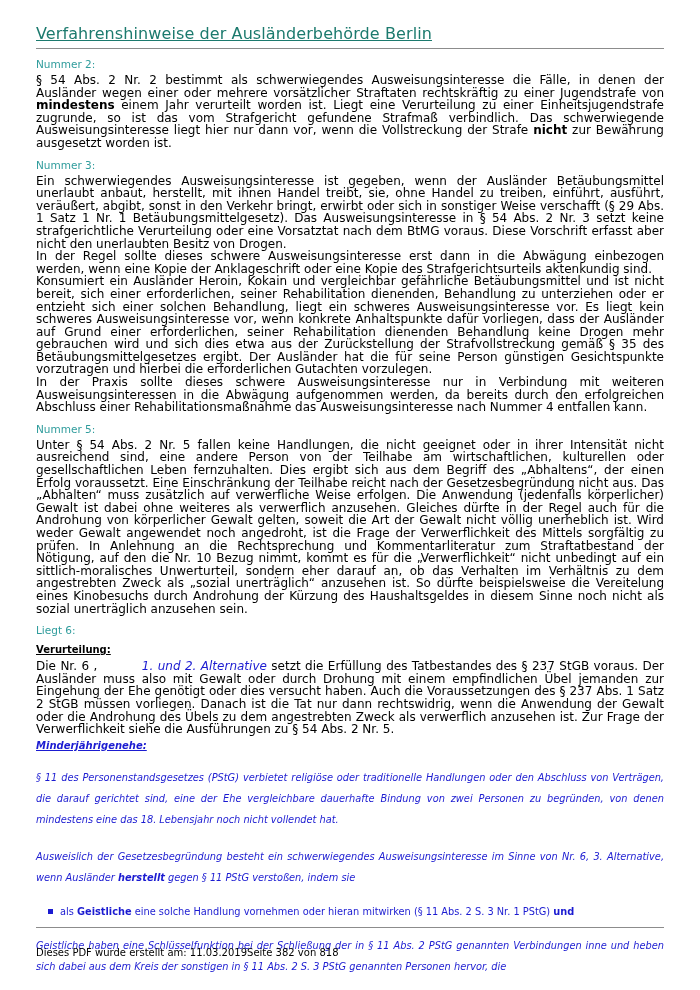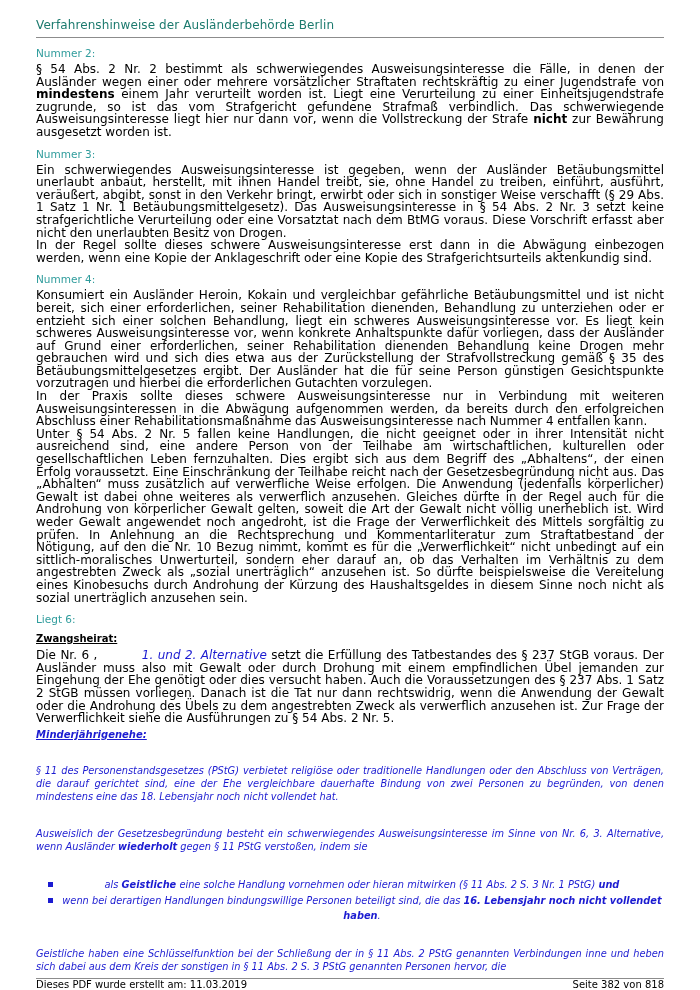--- a/index.html
+++ b/index.html
@@ -8,25 +8,26 @@
     height: 990px;
     background: #ffffff;
     position: relative;
     overflow: hidden;
     font-family: "DejaVu Sans", "Liberation Sans", sans-serif;
     color: #000000;
   }
   .page { padding: 12px 36px 0 36px; }
 
   .doc-title {
-    font-size: 12px;
+    font-size: 16px;
     font-weight: 400;
     color: var(--title, #1c7a6e);
-    margin: 6px 0 5px 0;
+    margin: 12px 0 5px 0;
     letter-spacing: 0.1px;
+    text-decoration: underline;
   }
   .rule { height: 1px; background: var(--rule, #8c8c8c); margin: 0 0 2px 0; }
 
   .sec-head {
     font-size: 10.5px;
     font-weight: 400;
     color: var(--heading, #2f9c9c);
     margin: 9px 0 4px 0;
   }
   .body {
@@ -45,53 +46,51 @@
   .sub-blue {
     font-size: 10px;
     font-weight: 700;
     font-style: italic;
     text-decoration: underline;
     color: var(--blue, #1b1bd1);
     margin: 4px 0 7px 0;
   }
   .blue-para {
     font-size: 9.8px;
-    line-height: 13px;
+    line-height: 21px;
     text-align: justify;
     color: var(--blue, #1b1bd1);
     font-style: italic;
-    margin: 24px 0;
+    margin: 16px 0;
   }
   .bullets { list-style: none; margin: 3px 0 7px 0; padding: 0 0 0 12px; }
   .bullets li {
     display: flex;
     gap: 7px;
     font-size: 9.8px;
     line-height: 15px;
     color: var(--blue, #1b1bd1);
-    font-style: italic;
     margin: 1px 0;
-    text-align: center;
   }
   .sq { flex: none; width: 5px; height: 5px; background: var(--blue, #1b1bd1); margin-top: 5px; }
   .bt { flex: 1; }
 
   .b { font-weight: 700; }
   .i { font-style: italic; }
   .blue { color: var(--blue, #1b1bd1); margin-left: 40px; }
 
   .footer {
     position: absolute;
     left: 36px;
     right: 36px;
-    bottom: 0;
+    bottom: 32px;
     border-top: 1px solid var(--rule, #8c8c8c);
-    padding-top: 0;
+    padding-top: 19px;
     display: flex;
-    justify-content: space-between;
+    justify-content: flex-start;
     font-size: 10px;
     color: #000;
   }
 </style>
 </head>
 <body>
 
 <div class="page">
 
   <header>
@@ -104,47 +103,43 @@
     <p class="body"><span>§ 54 Abs. 2 Nr. 2 bestimmt als schwerwiegendes Ausweisungsinteresse die Fälle, in denen der Ausländer wegen einer oder mehrere vorsätzlicher Straftaten rechtskräftig zu einer Jugendstrafe von </span><span class="b">mindestens</span><span> einem Jahr verurteilt worden ist. Liegt eine Verurteilung zu einer Einheitsjugendstrafe zugrunde, so ist das vom Strafgericht gefundene Strafmaß verbindlich. Das schwerwiegende Ausweisungsinteresse liegt hier nur dann vor, wenn die Vollstreckung der Strafe </span><span class="b">nicht</span><span> zur Bewährung ausgesetzt worden ist.</span></p>
   </section>
 
   <section>
     <h2 class="sec-head">Nummer 3:</h2>
     <p class="body"><span>Ein schwerwiegendes Ausweisungsinteresse ist gegeben, wenn der Ausländer Betäubungsmittel unerlaubt anbaut, herstellt, mit ihnen Handel treibt, sie, ohne Handel zu treiben, einführt, ausführt, veräußert, abgibt, sonst in den Verkehr bringt, erwirbt oder sich in sonstiger Weise verschafft (§ 29 Abs. 1 Satz 1 Nr. 1 Betäubungsmittelgesetz). Das Ausweisungsinteresse in § 54 Abs. 2 Nr. 3 setzt keine strafgerichtliche Verurteilung oder eine Vorsatztat nach dem BtMG voraus. Diese Vorschrift erfasst aber nicht den unerlaubten Besitz von Drogen.</span></p>
     <p class="body"><span>In der Regel sollte dieses schwere Ausweisungsinteresse erst dann in die Abwägung einbezogen werden, wenn eine Kopie der Anklageschrift oder eine Kopie des Strafgerichtsurteils aktenkundig sind.</span></p>
   </section>
 
   <section>
-    <h2 class="sec-head">Nummer 4:</h2>
     <p class="body"><span>Konsumiert ein Ausländer Heroin, Kokain und vergleichbar gefährliche Betäubungsmittel und ist nicht bereit, sich einer erforderlichen, seiner Rehabilitation dienenden, Behandlung zu unterziehen oder er entzieht sich einer solchen Behandlung, liegt ein schweres Ausweisungsinteresse vor. Es liegt kein schweres Ausweisungsinteresse vor, wenn konkrete Anhaltspunkte dafür vorliegen, dass der Ausländer auf Grund einer erforderlichen, seiner Rehabilitation dienenden Behandlung keine Drogen mehr gebrauchen wird und sich dies etwa aus der Zurückstellung der Strafvollstreckung gemäß § 35 des Betäubungsmittelgesetzes ergibt. Der Ausländer hat die für seine Person günstigen Gesichtspunkte vorzutragen und hierbei die erforderlichen Gutachten vorzulegen.</span></p>
     <p class="body"><span>In der Praxis sollte dieses schwere Ausweisungsinteresse nur in Verbindung mit weiteren Ausweisungsinteressen in die Abwägung aufgenommen werden, da bereits durch den erfolgreichen Abschluss einer Rehabilitationsmaßnahme das Ausweisungsinteresse nach Nummer 4 entfallen kann.</span></p>
   </section>
 
   <section>
+    <h2 class="sec-head">Nummer 5:</h2>
     <p class="body"><span>Unter § 54 Abs. 2 Nr. 5 fallen keine Handlungen, die nicht geeignet oder in ihrer Intensität nicht ausreichend sind, eine andere Person von der Teilhabe am wirtschaftlichen, kulturellen oder gesellschaftlichen Leben fernzuhalten. Dies ergibt sich aus dem Begriff des „Abhaltens“, der einen Erfolg voraussetzt. Eine Einschränkung der Teilhabe reicht nach der Gesetzesbegründung nicht aus. Das „Abhalten“ muss zusätzlich auf verwerfliche Weise erfolgen. Die Anwendung (jedenfalls körperlicher) Gewalt ist dabei ohne weiteres als verwerflich anzusehen. Gleiches dürfte in der Regel auch für die Androhung von körperlicher Gewalt gelten, soweit die Art der Gewalt nicht völlig unerheblich ist. Wird weder Gewalt angewendet noch angedroht, ist die Frage der Verwerflichkeit des Mittels sorgfältig zu prüfen. In Anlehnung an die Rechtsprechung und Kommentarliteratur zum Straftatbestand der Nötigung, auf den die Nr. 10 Bezug nimmt, kommt es für die „Verwerflichkeit“ nicht unbedingt auf ein sittlich-moralisches Unwerturteil, sondern eher darauf an, ob das Verhalten im Verhältnis zu dem angestrebten Zweck als „sozial unerträglich“ anzusehen ist. So dürfte beispielsweise die Vereitelung eines Kinobesuchs durch Androhung der Kürzung des Haushaltsgeldes in diesem Sinne noch nicht als sozial unerträglich anzusehen sein.</span></p>
   </section>
 
   <section>
     <h2 class="sec-head">Liegt 6:</h2>
 
-    <h3 class="sub-black">Zwangsheirat:</h3>
+    <h3 class="sub-black">Verurteilung:</h3>
     <p class="body"><span>Die Nr. 6 , </span><span class="i blue">1. und 2. Alternative</span><span> setzt die Erfüllung des Tatbestandes des § 237 StGB voraus. Der Ausländer muss also mit Gewalt oder durch Drohung mit einem empfindlichen Übel jemanden zur Eingehung der Ehe genötigt oder dies versucht haben. Auch die Voraussetzungen des § 237 Abs. 1 Satz 2 StGB müssen vorliegen. Danach ist die Tat nur dann rechtswidrig, wenn die Anwendung der Gewalt oder die Androhung des Übels zu dem angestrebten Zweck als verwerflich anzusehen ist. Zur Frage der Verwerflichkeit siehe die Ausführungen zu § 54 Abs. 2 Nr. 5.</span></p>
 
     <h3 class="sub-blue">Minderjährigenehe:</h3>
     <p class="blue-para"><span>§ 11 des Personenstandsgesetzes (PStG) verbietet religiöse oder traditionelle Handlungen oder den Abschluss von Verträgen, die darauf gerichtet sind, eine der Ehe vergleichbare dauerhafte Bindung von zwei Personen zu begründen, von denen mindestens eine das 18. Lebensjahr noch nicht vollendet hat.</span></p>
-    <p class="blue-para"><span>Ausweislich der Gesetzesbegründung besteht ein schwerwiegendes Ausweisungsinteresse im Sinne von Nr. 6, 3. Alternative, wenn Ausländer </span><span class="b">wiederholt</span><span> gegen § 11 PStG verstoßen, indem sie</span></p>
+    <p class="blue-para"><span>Ausweislich der Gesetzesbegründung besteht ein schwerwiegendes Ausweisungsinteresse im Sinne von Nr. 6, 3. Alternative, wenn Ausländer </span><span class="b">herstellt</span><span> gegen § 11 PStG verstoßen, indem sie</span></p>
 
     <ul class="bullets">
       <li>
         <span class="sq"></span>
         <span class="bt"><span>als </span><span class="b">Geistliche</span><span> eine solche Handlung vornehmen oder hieran mitwirken (§ 11 Abs. 2 S. 3 Nr. 1 PStG) </span><span class="b">und</span></span>
-      </li>
-      <li>
-        <span class="sq"></span>
-        <span class="bt"><span>wenn bei derartigen Handlungen bindungswillige Personen beteiligt sind, die das </span><span class="b">16. Lebensjahr noch nicht vollendet haben</span><span>.</span></span>
       </li>
     </ul>
 
     <p class="blue-para"><span>Geistliche haben eine Schlüsselfunktion bei der Schließung der in § 11 Abs. 2 PStG genannten Verbindungen inne und heben sich dabei aus dem Kreis der sonstigen in § 11 Abs. 2 S. 3 PStG genannten Personen hervor, die</span></p>
 
     <ul class="bullets">
       <li>
         <span class="sq"></span>
         <span class="bt"><span>als Volljährige oder Beauftragte einem Vertrag zustimmen, der eine der Ehe vergleichbare dauerhafte Bindung</span></span>
       </li>

